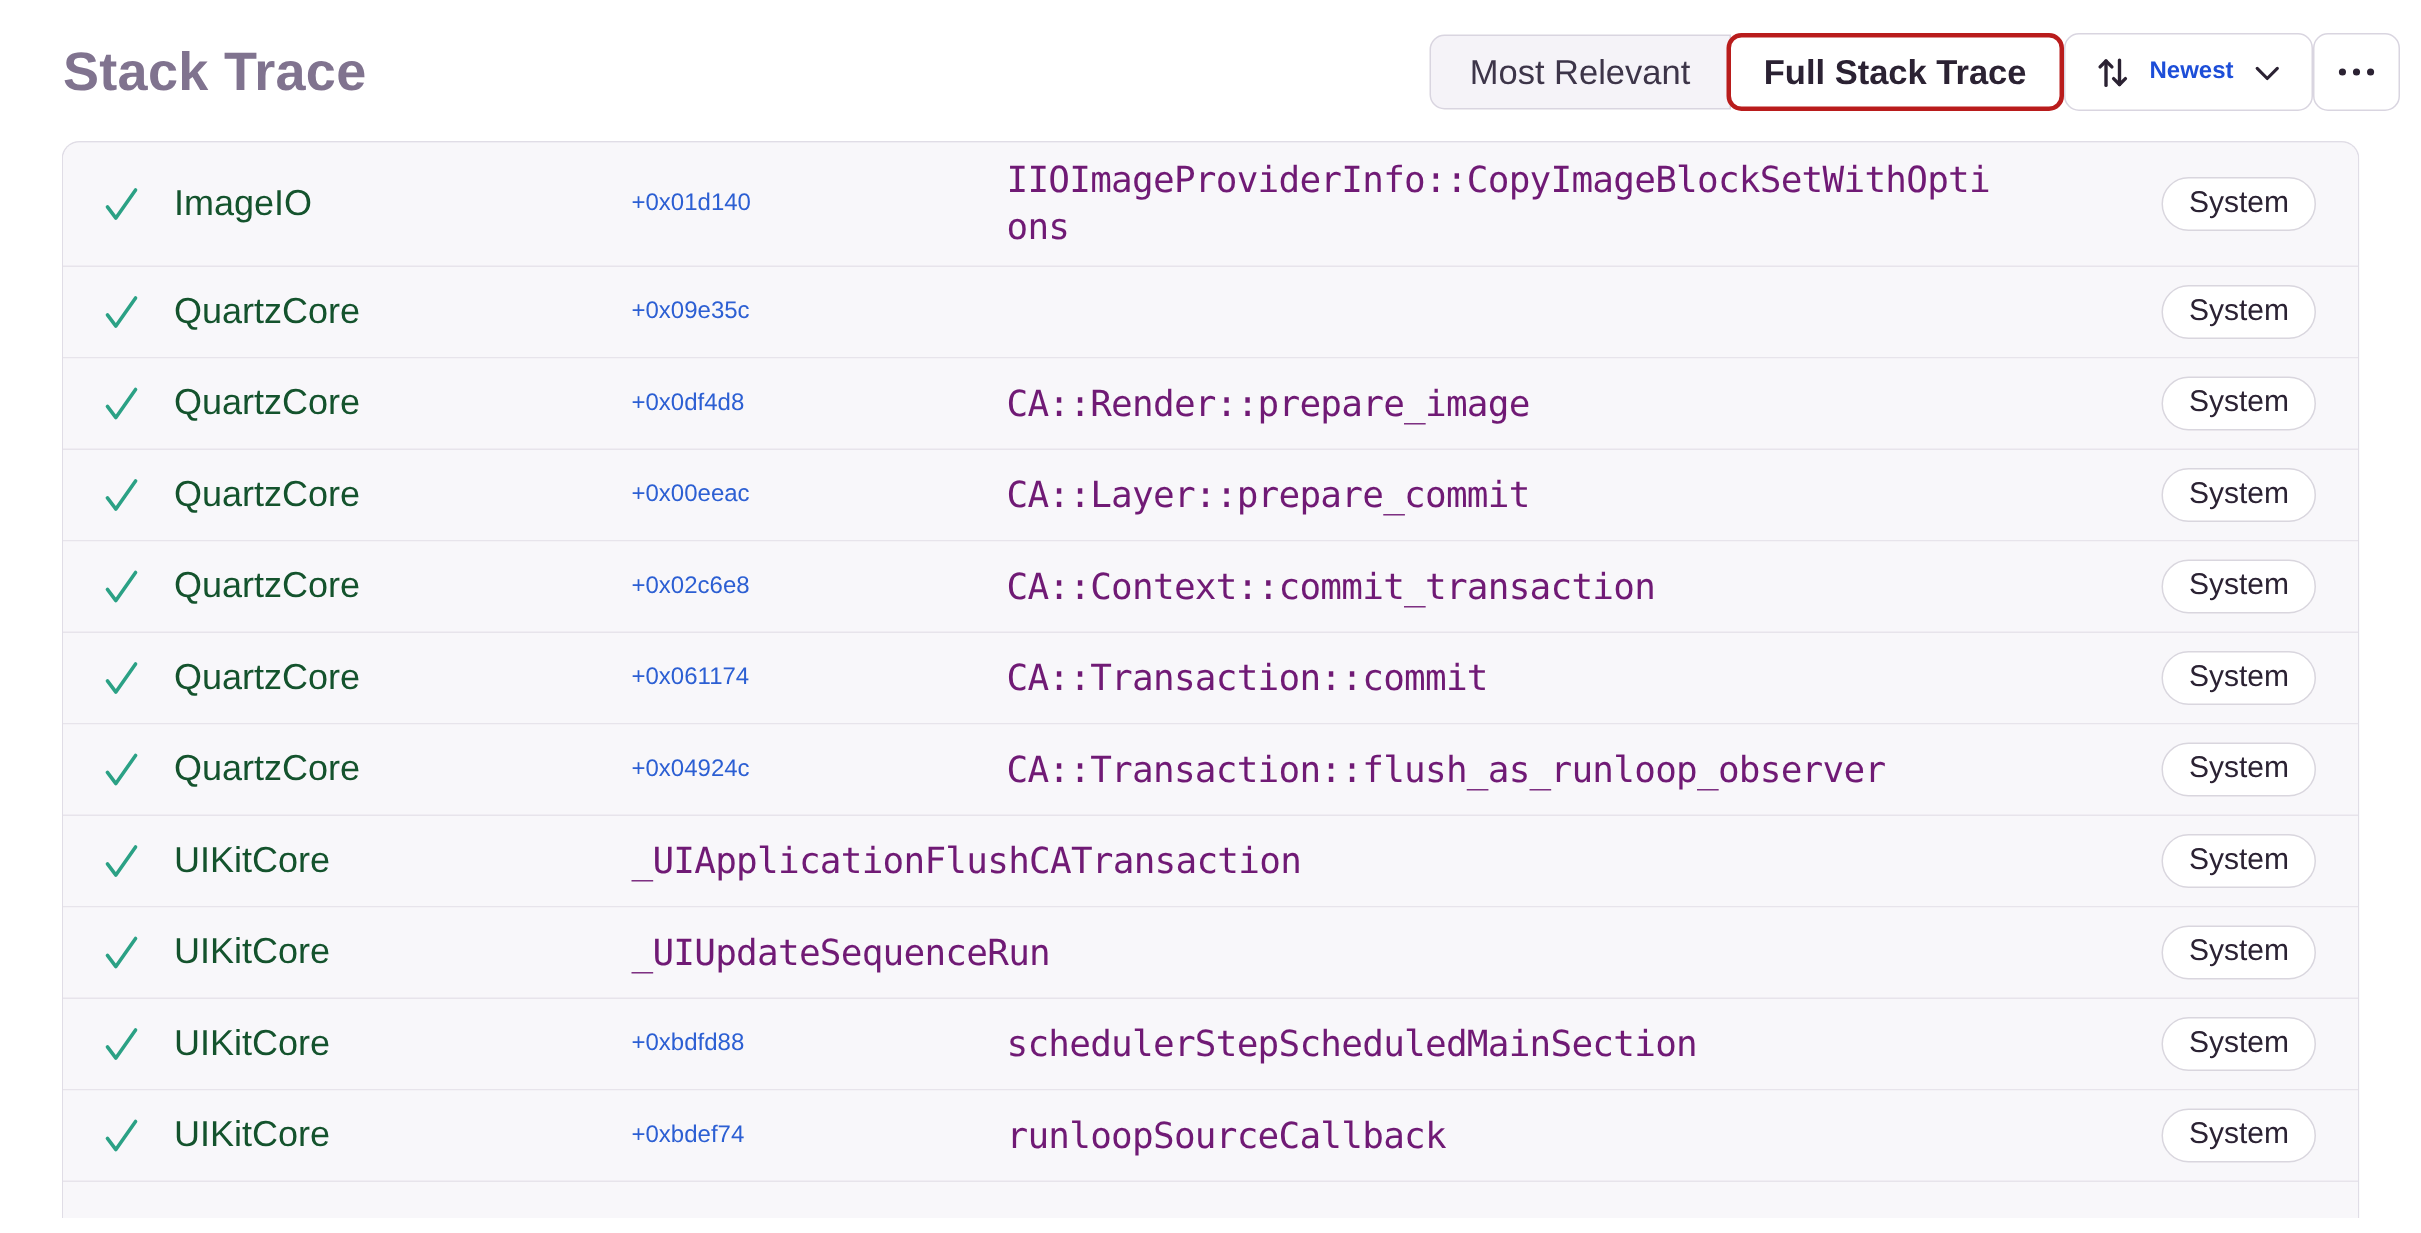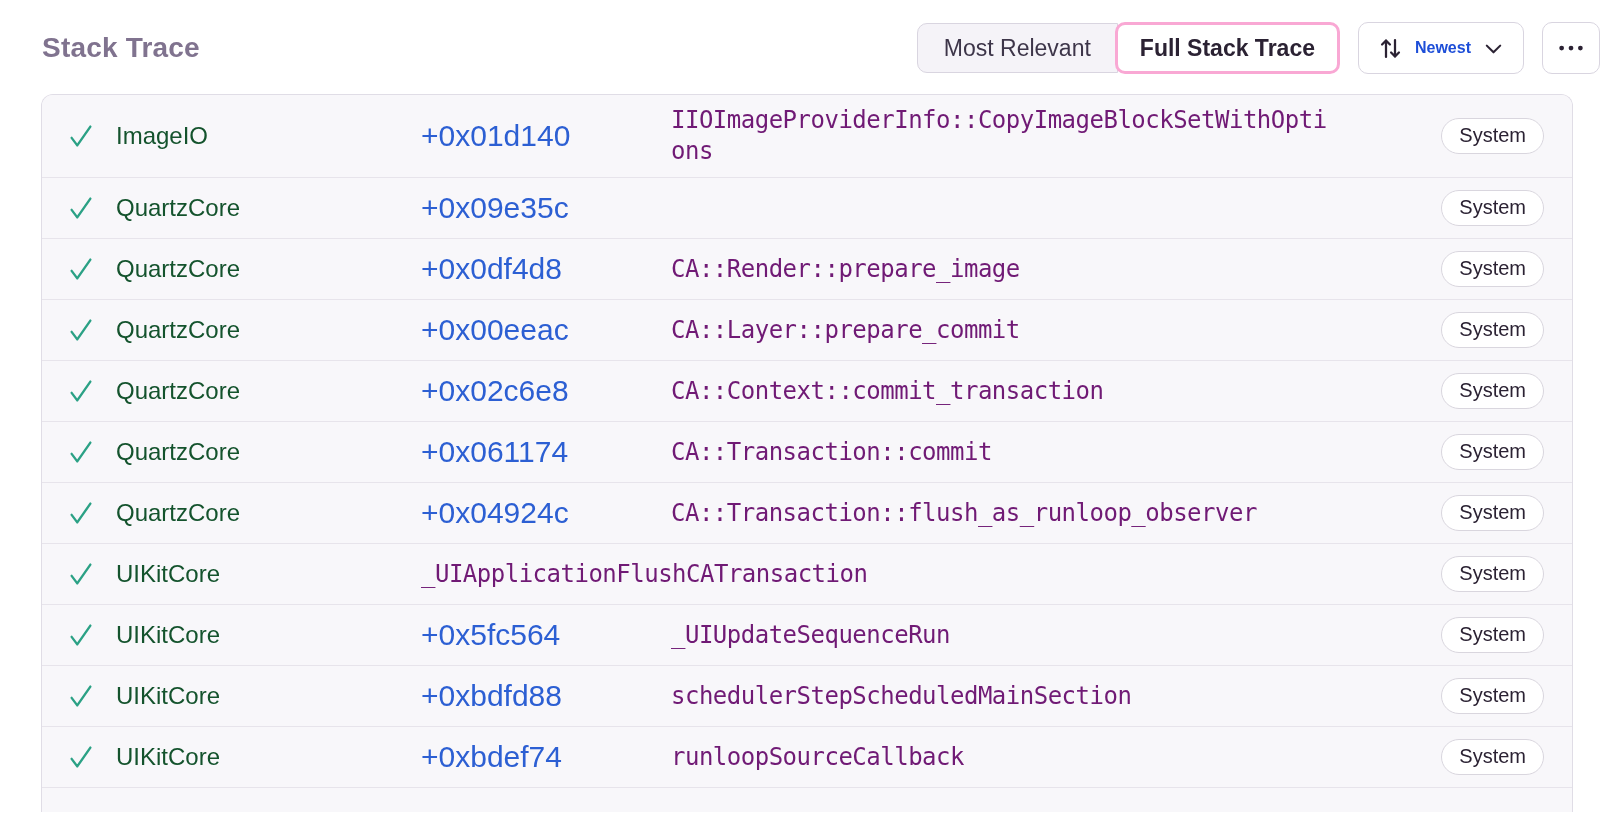--- a/index.html
+++ b/index.html
@@ -15,49 +15,48 @@
 
   
   .header {
     display: flex;
     align-items: center;
     justify-content: space-between;
     padding: 22px 14px 0 42px;
     height: 74px;
   }
   .page-title {
-    font-size: 28px;
+    font-size: 36px;
     font-weight: bold;
     color: #80738f;
     letter-spacing: 0.2px;
   }
   .controls {
     display: flex;
     align-items: center;
-    gap: 18px;
   }
   .segmented { display: flex; align-items: center; }
   .seg-btn {
     height: 50px;
     display: flex;
     align-items: center;
     font-size: 23px;
     cursor: pointer;
     white-space: nowrap;
   }
   .seg-inactive {
     background: #f5f3f8;
     border: 1px solid #d9d5e0;
     border-radius: 10px 0 0 10px;
     padding: 0 26px;
     color: #3d3549;
   }
   .seg-active {
     background: #ffffff;
-    border: 3px solid #f9a8d4;
+    border: 3px solid #b91c1c;
     border-radius: 10px;
     padding: 16px 22px;
     font-weight: bold;
     color: #2b2233;
     margin-left: -3px;
     z-index: 2;
     height: 52px;
   }
   .ctl-btn {
     height: 52px;
@@ -98,21 +97,21 @@
   .check { width: 30px; height: 30px; margin-right: 20px; flex: none; }
   .module {
     width: 305px;
     flex: none;
     font-size: 24px;
     color: #14532d;
   }
   .addr {
     width: 250px;
     flex: none;
-    font-size: 30px;
+    font-size: 16px;
     color: #2c5fd3;
     text-decoration: none;
   }
   .func {
     width: 656px;
     flex: none;
     font-family: "DejaVu Sans Mono", monospace;
     font-size: 24px;
     line-height: 31px;
     letter-spacing: -0.5px;
@@ -273,21 +272,20 @@
     <span class="badge">System</span>
   </div>
 
   <div class="row">
     <span class="check icon">
       <svg width="30" height="30" viewBox="0 0 24 24" fill="none" stroke="#2ba185" stroke-width="1.9" stroke-linecap="round" stroke-linejoin="round">
         <path d="M4.5 13.5l4.5 6L19.5 4.5"></path>
       </svg>
     </span>
     <span class="module">UIKitCore</span>
-    <a class="addr">+0x5fc564</a>
     <span class="func">_UIUpdateSequenceRun</span>
     <span class="badge">System</span>
   </div>
 
   <div class="row">
     <span class="check icon">
       <svg width="30" height="30" viewBox="0 0 24 24" fill="none" stroke="#2ba185" stroke-width="1.9" stroke-linecap="round" stroke-linejoin="round">
         <path d="M4.5 13.5l4.5 6L19.5 4.5"></path>
       </svg>
     </span>

